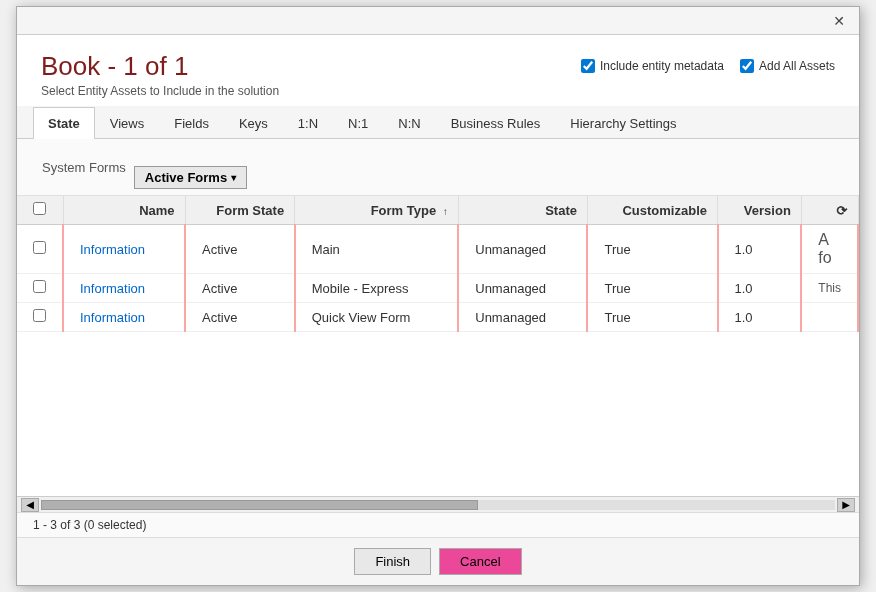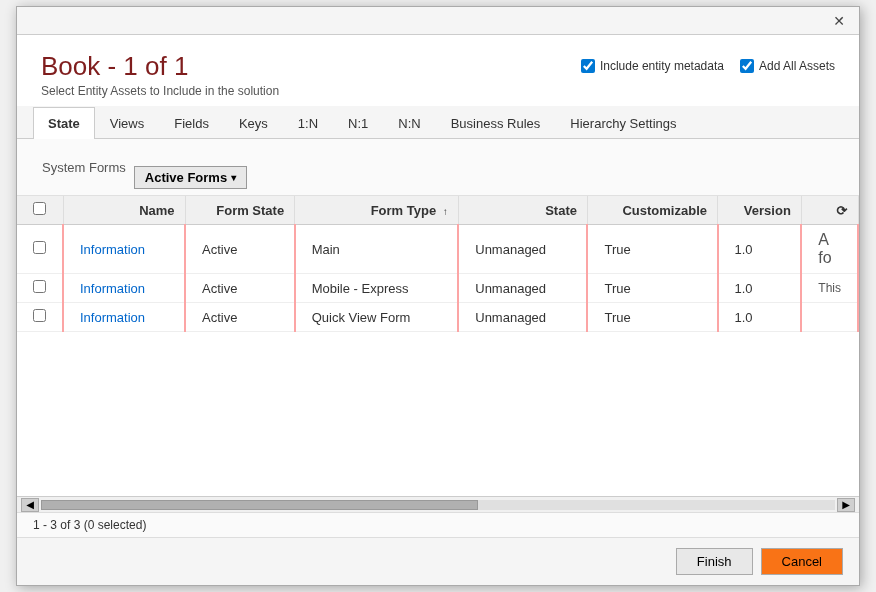--- a/index.html
+++ b/index.html
@@ -199,33 +199,33 @@
     }
     .status-bar {
       padding: 5px 16px;
       font-size: 12px;
       color: #333;
       border-top: 1px solid #ddd;
       background: #fafafa;
     }
     .footer {
       display: flex;
-      justify-content: flex-end;
+      justify-content: center;
       align-items: center;
       gap: 8px;
       padding: 10px 16px;
       border-top: 1px solid #ddd;
       background: #f5f5f5;
     }
     .footer-btn {
       padding: 5px 20px;
       font-size: 13px;
       cursor: pointer;
       border: 1px solid #aaa;
-      background: #f97316;
+      background: #ec4899;
     }
     .footer-btn.primary {
       background: #e8e8e8;
     }
   </style>
 </head>
 <body>
 
 <div class="dialog">
 

